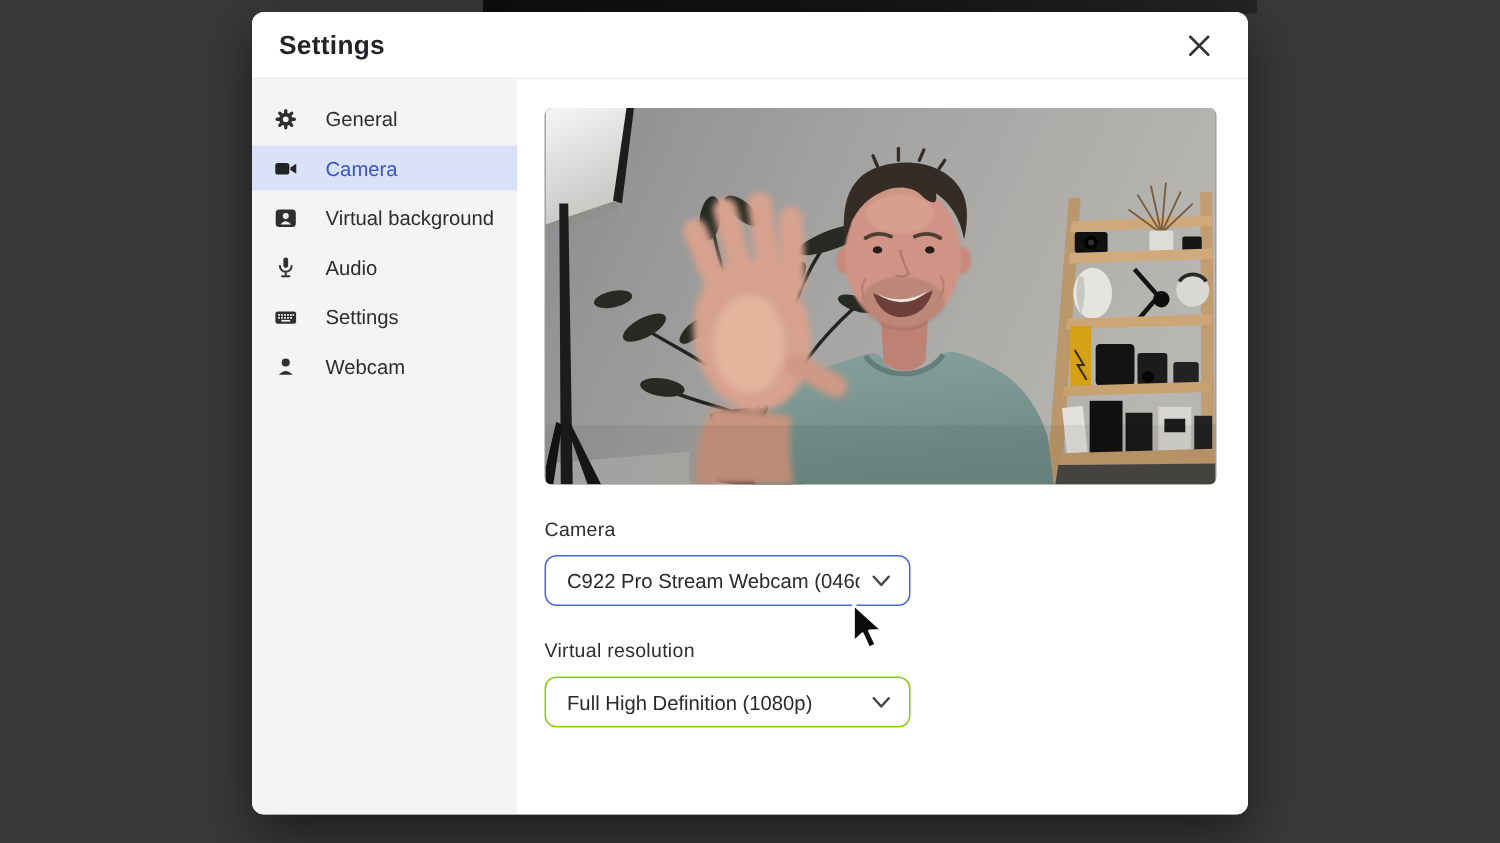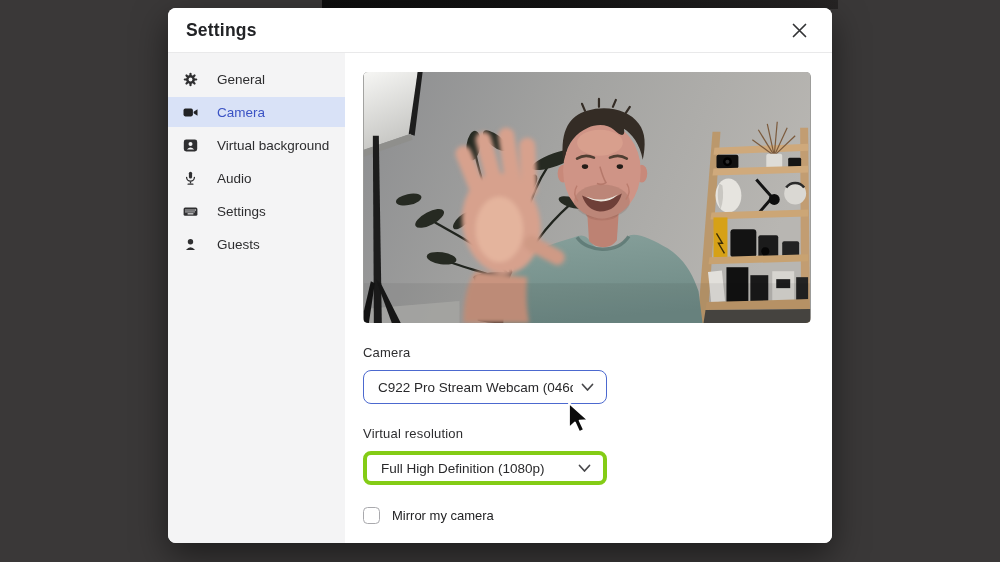--- a/index.html
+++ b/index.html
@@ -48,21 +48,21 @@
   .field-label{
     display:block;margin:22px 0 10px 0;font-size:13px;color:#2e2e30;letter-spacing:.2px;
   }
   .select{
     width:244px;height:34px;border-radius:8px;background:#fff;
     display:flex;align-items:center;padding:0 12px 0 14px;cursor:pointer;
     font-size:13.5px;color:#29292b;
   }
   .select .val{flex:1;white-space:nowrap;overflow:hidden;}
   .select-camera{border:1.5px solid #4c69cf;}
-  .select-resolution{border:4px solid #84cc16;}
+  .select-resolution{border:1px solid #84cc16;}
   .chev{flex:0 0 auto;margin-left:8px;}
   .checkbox-row{
     margin-top:22px;display:flex;align-items:center;gap:12px;cursor:pointer;
   }
   .checkbox-box{
     width:17px;height:17px;border:1.5px solid #a9a9ad;border-radius:4.5px;background:#fff;
   }
   .checkbox-label{font-size:13px;color:#232325;}
   .cursor{position:absolute;left:566px;top:401px;pointer-events:none;}
 </style>
@@ -157,21 +157,21 @@
           <span>Settings</span>
         </div>
 
         <div class="nav-item">
           <span class="nav-ic">
             <svg width="15" height="15" viewBox="0 0 15 15">
               <circle cx="7.5" cy="4.7" r="2.7" fill="#2f2f31"></circle>
               <path d="M2.9 12.9 Q7.5 7.6 12.1 12.9 Z" fill="#2f2f31"></path>
             </svg>
           </span>
-          <span>Guests</span>
+          <span>Webcam</span>
         </div>
       </nav>
 
       <main class="content">
 
         <div class="preview">
           <svg width="448" height="251" viewBox="0 0 448 252">
             <defs>
               <linearGradient id="wallg" x1="0" y1="0.1" x2="1" y2="0.35">
                 <stop offset="0" stop-color="#8d8e90"></stop>
@@ -341,24 +341,20 @@
         </div>
 
         <label class="field-label">Virtual resolution</label>
         <div class="select select-resolution">
           <span class="val">Full High Definition (1080p)</span>
           <svg class="chev" width="13" height="9" viewBox="0 0 13 9">
             <polyline points="1.5,1.5 6.5,7 11.5,1.5" fill="none" stroke="#47474a" stroke-width="1.7" stroke-linecap="round" stroke-linejoin="round"></polyline>
           </svg>
         </div>
 
-        <div class="checkbox-row">
-          <span class="checkbox-box"></span>
-          <span class="checkbox-label">Mirror my camera</span>
-        </div>
 
       </main>
     </div>
   </div>
 
   <svg class="cursor" width="27" height="35" viewBox="0 0 27 35">
     <path d="M3 2 L3 27 L9 21.5 L13.3 31 L18 28.8 L13.6 19.6 L22 19.2 Z" fill="#0c0c0c" stroke="#ffffff" stroke-width="1.8" stroke-linejoin="round"></path>
   </svg>
 </div>
 

